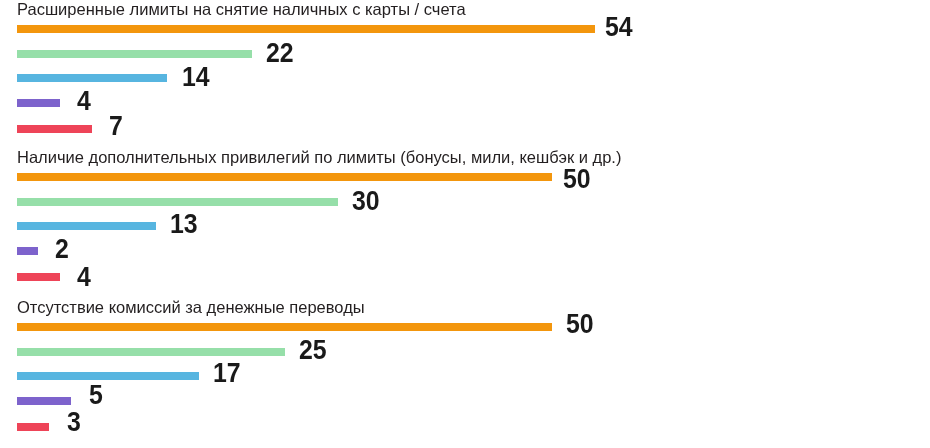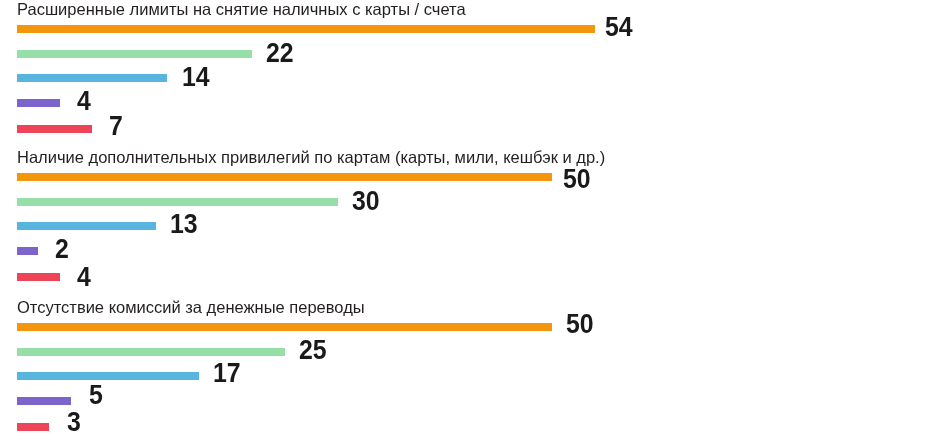--- a/index.html
+++ b/index.html
@@ -86,21 +86,21 @@
       <div class="row" style="top: 99px;">
         <div class="bar" style="width: 42.8px; background: rgb(125, 99, 204);"></div>
         <div class="value" style="left: 76.8px; top: -11px;">4</div>
       </div>
       <div class="row" style="top: 125px;">
         <div class="bar" style="width: 74.9px; background: rgb(238, 68, 88);"></div>
         <div class="value" style="left: 108.9px; top: -12px;">7</div>
       </div>
     </div>
     <div class="group" style="top: 148px;">
-      <div class="group-title">Наличие дополнительных привилегий по картам (карты, мили, кешбэк и др.)</div>
+      <div class="group-title">Наличие дополнительных привилегий по лимиты (бонусы, мили, кешбэк и др.)</div>
       <div class="row" style="top: 25px;">
         <div class="bar" style="width: 535px; background: rgb(243, 150, 13);"></div>
         <div class="value" style="left: 563px; top: -7px;">50</div>
       </div>
       <div class="row" style="top: 50px;">
         <div class="bar" style="width: 321px; background: rgb(150, 223, 169);"></div>
         <div class="value" style="left: 352px; top: -10px;">30</div>
       </div>
       <div class="row" style="top: 74px;">
         <div class="bar" style="width: 139.1px; background: rgb(87, 181, 224);"></div>

